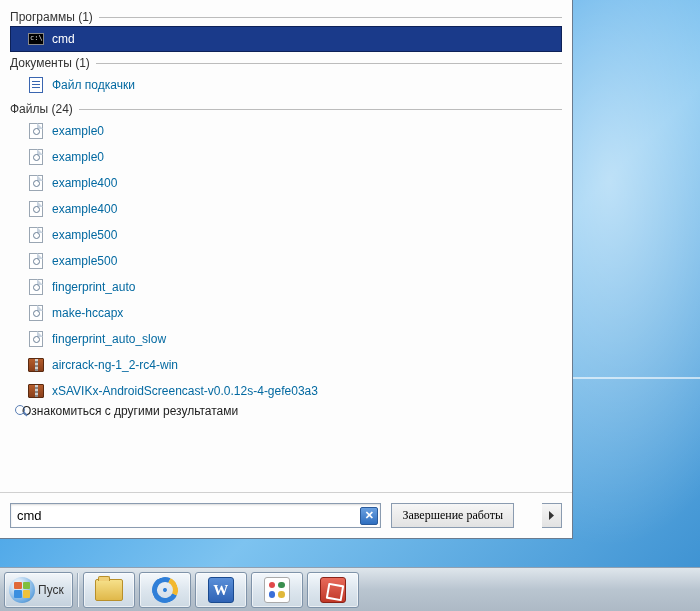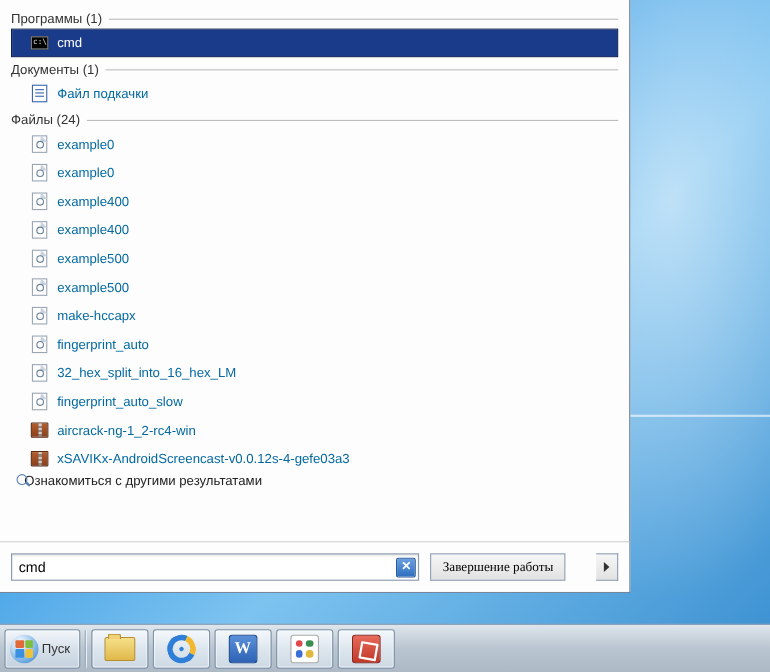--- a/index.html
+++ b/index.html
@@ -376,37 +376,29 @@
             </span>
           </span>
           <span>example500</span>
         </div>
         <div class="result-item">
           <span class="icon">
             <span class="ico-file">
               <span class="gear"></span>
             </span>
           </span>
+          <span>fingerprint_auto</span>
+        </div>
+        <div class="result-item">
+          <span class="icon">
+            <span class="ico-file">
+              <span class="gear"></span>
+            </span>
+          </span>
           <span>make-hccapx</span>
-        </div>
-        <div class="result-item">
-          <span class="icon">
-            <span class="ico-file">
-              <span class="gear"></span>
-            </span>
-          </span>
-          <span>fingerprint_auto</span>
-        </div>
-        <div class="result-item">
-          <span class="icon">
-            <span class="ico-file">
-              <span class="gear"></span>
-            </span>
-          </span>
-          <span>32_hex_split_into_16_hex_LM</span>
         </div>
         <div class="result-item">
           <span class="icon">
             <span class="ico-file">
               <span class="gear"></span>
             </span>
           </span>
           <span>fingerprint_auto_slow</span>
         </div>
         <div class="result-item">

